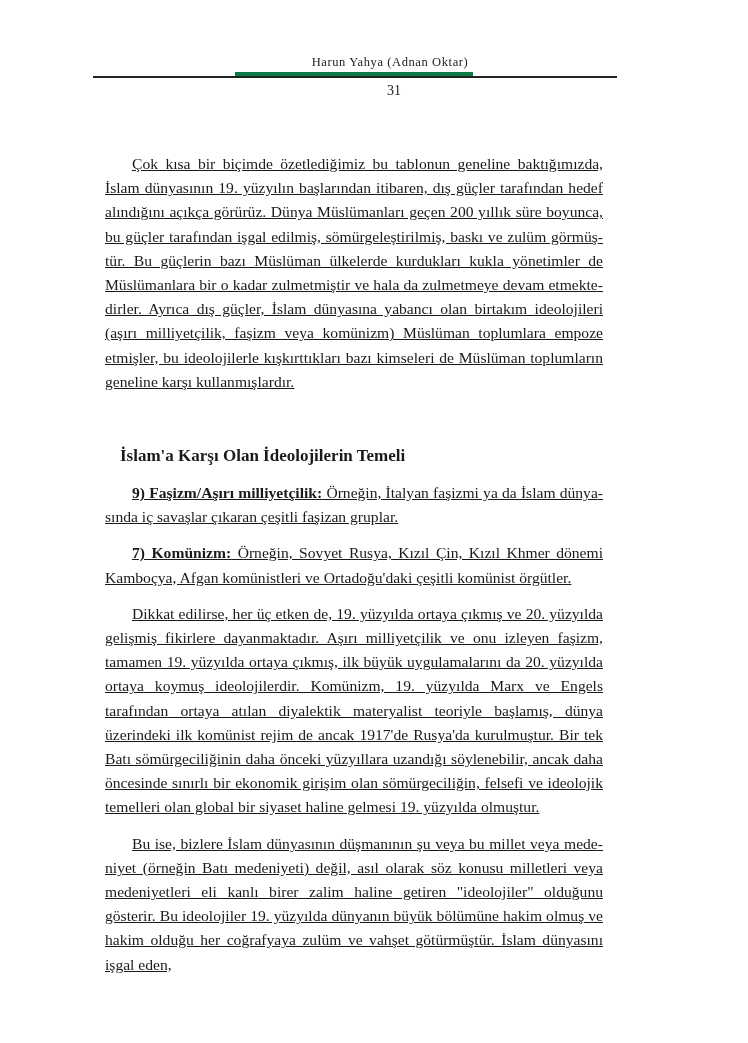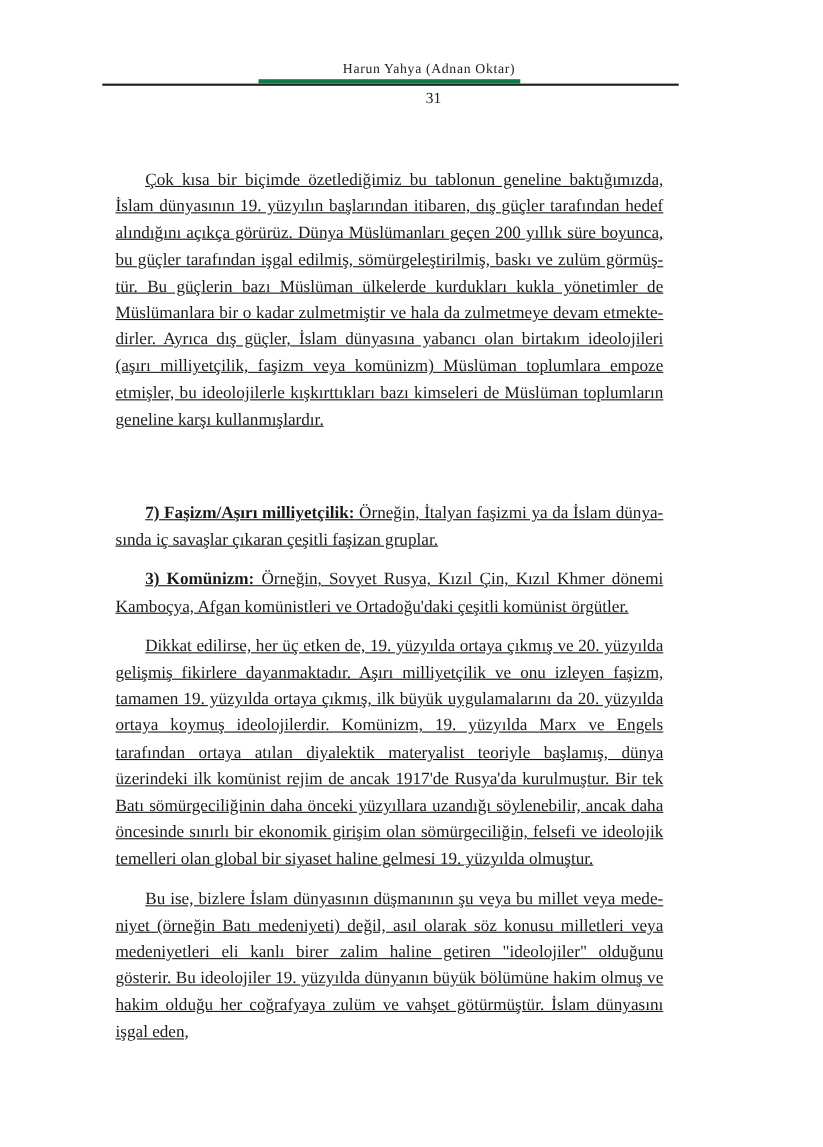--- a/index.html
+++ b/index.html
@@ -23,17 +23,18 @@
 <body>
 
 <div class="running-head">Harun Yahya (Adnan Oktar)</div>
 <div class="rule-black"></div>
 <div class="rule-green"></div>
 <div class="page-num">31</div>
 
 <div class="content">
   <p>Çok kısa bir biçimde özetlediğimiz bu tablonun geneline baktığımızda, İslam dünyasının 19. yüzyılın başlarından itibaren, dış güçler tarafından hedef alındığını açıkça görürüz. Dünya Müslümanları geçen 200 yıllık süre boyunca, bu güçler tarafından işgal edilmiş, sömürgeleştirilmiş, baskı ve zulüm görmüş­tür. Bu güçlerin bazı Müslüman ülkelerde kurdukları kukla yönetimler de Müslümanlara bir o kadar zulmetmiştir ve hala da zulmetmeye devam etmekte­dirler. Ayrıca dış güçler, İslam dünyasına yabancı olan birtakım ideolojileri (aşırı milliyetçilik, faşizm veya komünizm) Müslüman toplumlara empoze etmişler, bu ideolojilerle kışkırttıkları bazı kimseleri de Müslüman toplumların geneline karşı kullanmışlardır.</p>
   <div class="gap"></div>
-  <p><b>7) Faşizm/Aşırı milliyetçilik:</b><span> Örneğin, İtalyan faşizmi ya da İslam dünya­sında iç savaşlar çıkaran çeşitli faşizan gruplar.</span></p>
-  <p><b>3) Komünizm:</b><span> Örneğin, Sovyet Rusya, Kızıl Çin, Kızıl Khmer dönemi Kam­boçya, Afgan komünistleri ve Ortadoğu'daki çeşitli komünist örgütler.</span></p>
+  <h2>İslam'a Karşı Olan İdeolojilerin Temeli</h2>
+  <p><b>9) Faşizm/Aşırı milliyetçilik:</b><span> Örneğin, İtalyan faşizmi ya da İslam dünya­sında iç savaşlar çıkaran çeşitli faşizan gruplar.</span></p>
+  <p><b>7) Komünizm:</b><span> Örneğin, Sovyet Rusya, Kızıl Çin, Kızıl Khmer dönemi Kam­boçya, Afgan komünistleri ve Ortadoğu'daki çeşitli komünist örgütler.</span></p>
   <p>Dikkat edilirse, her üç etken de, 19. yüzyılda ortaya çıkmış ve  20. yüzyılda gelişmiş fikirlere dayanmaktadır. Aşırı milliyetçilik ve onu izleyen faşizm, tama­men 19. yüzyılda ortaya çıkmış, ilk büyük uygulamalarını da 20. yüzyılda orta­ya koymuş ideolojilerdir. Komünizm, 19. yüzyılda Marx ve Engels tarafından ortaya atılan diyalektik materyalist teoriyle başlamış, dünya üzerindeki ilk ko­münist rejim de ancak 1917'de Rusya'da kurulmuştur. Bir tek Batı sömürgecili­ğinin daha önceki yüzyıllara uzandığı söylenebilir, ancak daha öncesinde sınırlı bir ekonomik girişim olan sömürgeciliğin, felsefi ve ideolojik temelleri olan glo­bal bir siyaset haline gelmesi 19. yüzyılda olmuştur.</p>
   <p>Bu ise, bizlere İslam dünyasının düşmanının şu veya bu millet veya mede­niyet (örneğin Batı medeniyeti) değil, asıl olarak söz konusu milletleri veya me­deniyetleri eli kanlı birer zalim haline getiren "ideolojiler" olduğunu gösterir. Bu ideolojiler 19. yüzyılda dünyanın büyük bölümüne hakim olmuş ve hakim oldu­ğu her coğrafyaya zulüm ve vahşet götürmüştür. İslam dünyasını işgal eden,</p>
 </div>
 
 </body></html>

